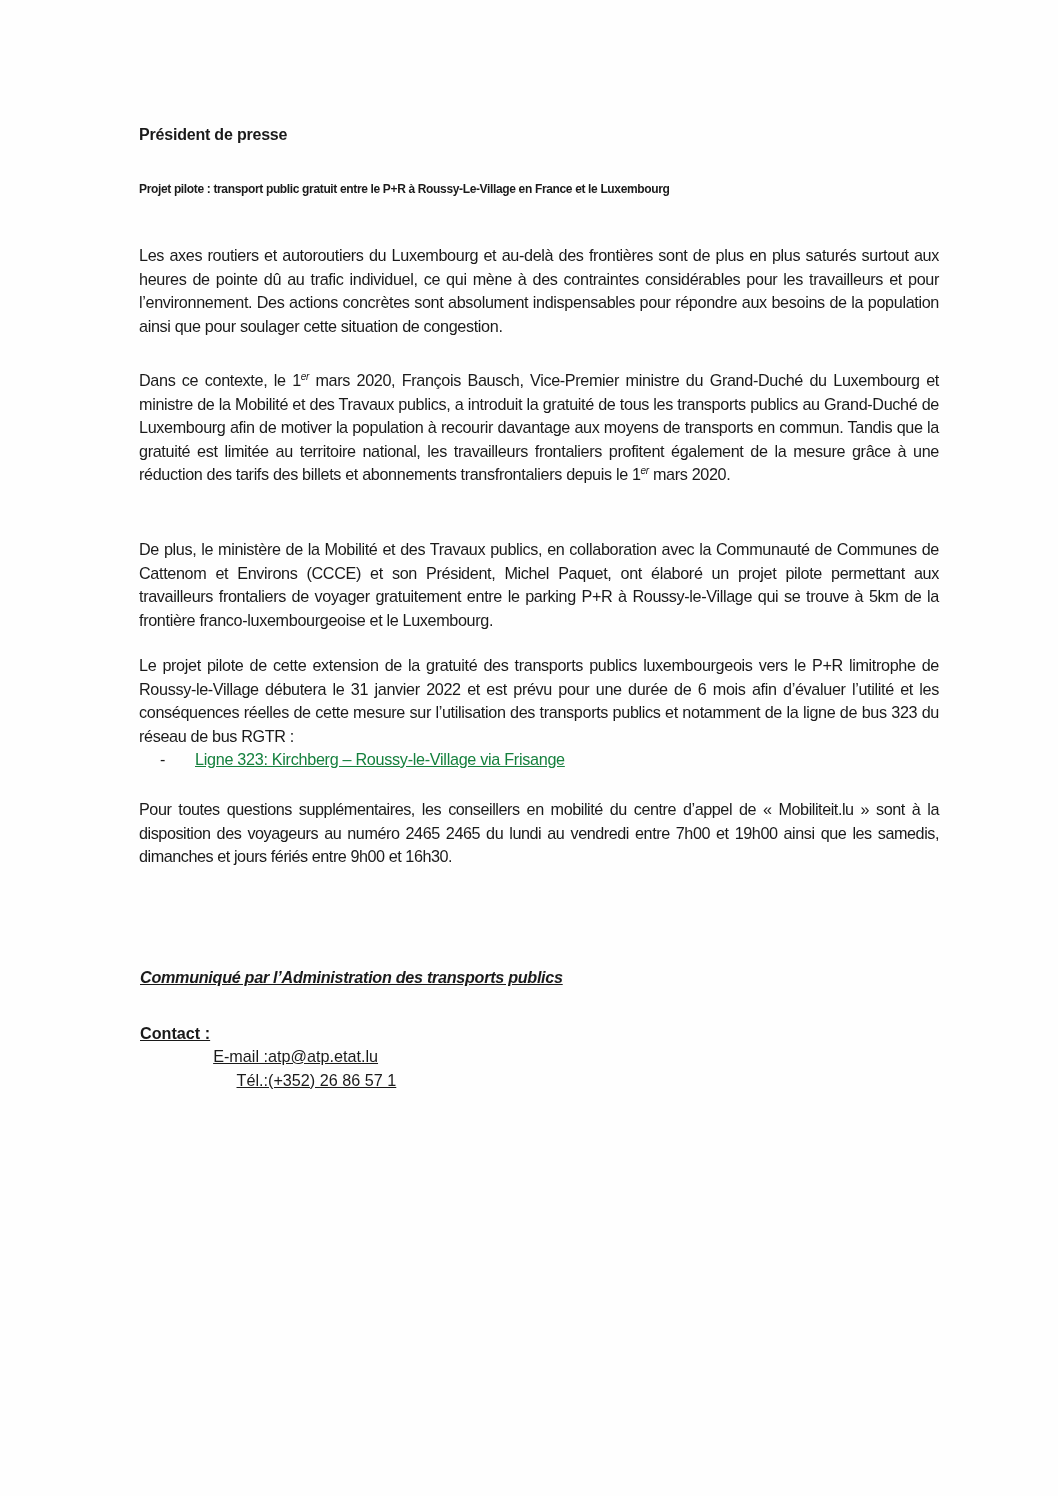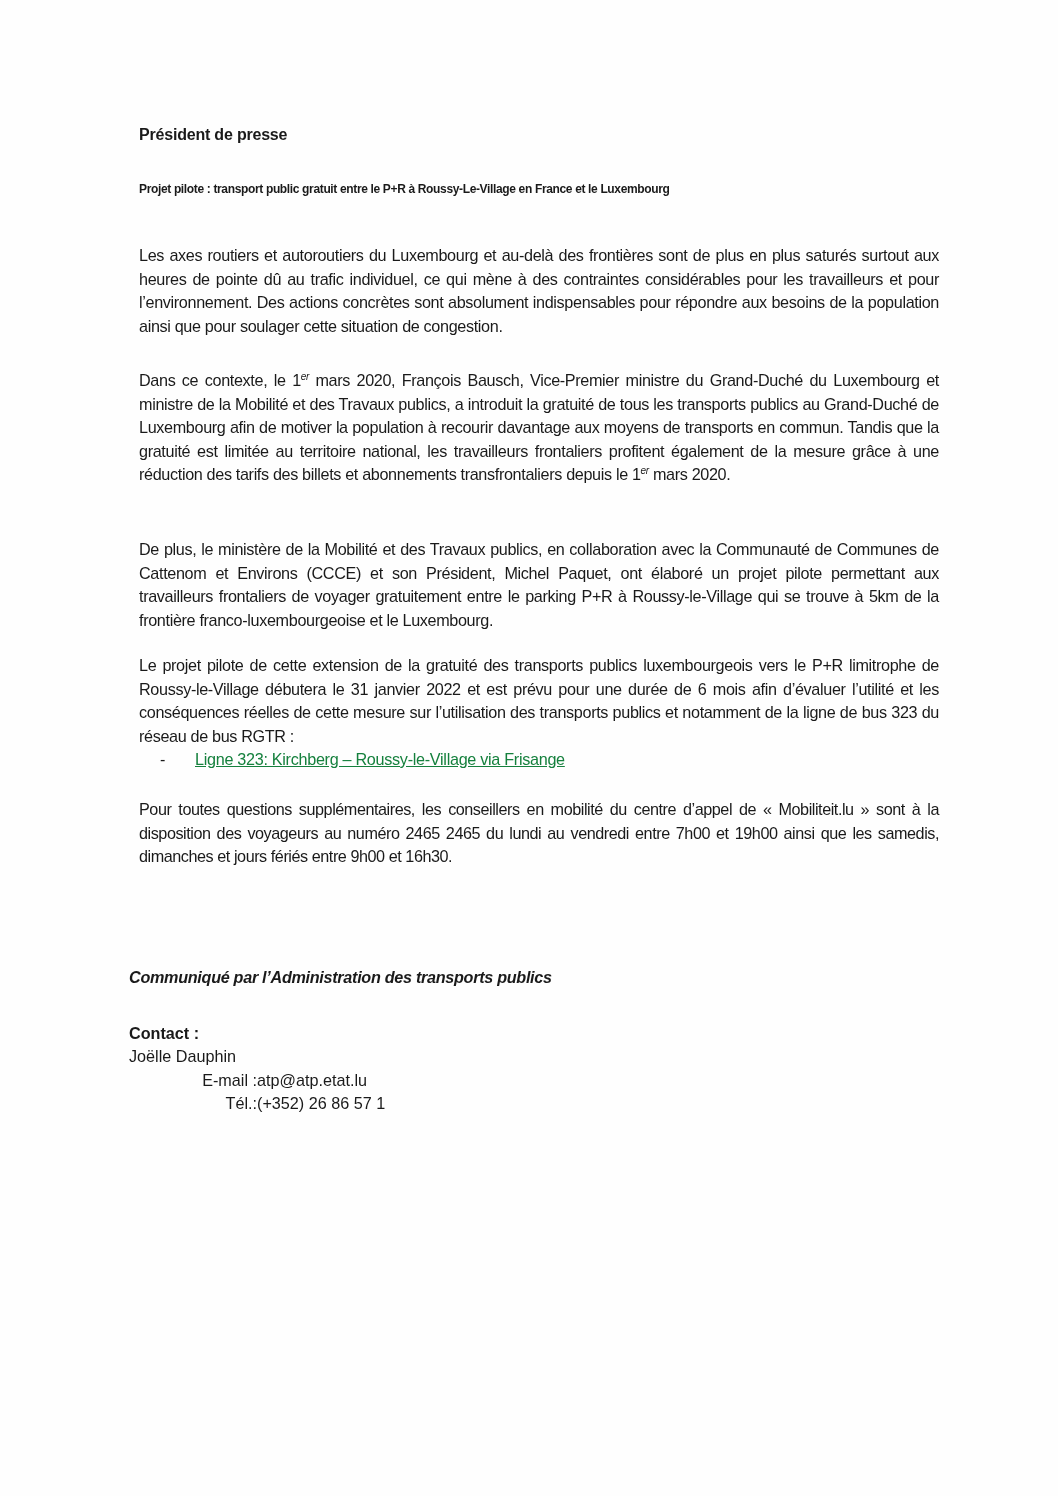--- a/index.html
+++ b/index.html
@@ -54,23 +54,24 @@
     letter-spacing: -0.3px;
   }
   .bullet-dash { display: inline-block; width: 35px; }
   .link {
     color: #15803d;
     text-decoration: underline;
     cursor: pointer;
   }
   .footer {
     position: absolute;
-    left: 129px; top: 966px;
+    left: 140px; top: 966px;
     font-size: 16.2px;
     line-height: 23.5px;
+    text-decoration: underline;
   }
   .footer .italic { font-weight: bold; font-style: italic; letter-spacing: -0.3px; }
   .footer .bold { font-weight: bold; margin-top: 32px; }
   .row { display: flex; text-align: right; }
   .row .k { width: 128px; }
 </style>
 </head>
 <body>
 
 <div class="page">
@@ -87,21 +88,20 @@
 
   <div class="bullet-line">
     <span class="bullet-dash">-</span><a class="link">Ligne 323: Kirchberg – Roussy-le-Village via Frisange</a>
   </div>
 
   <div class="para p5">Pour toutes questions supplémentaires, les conseillers en mobilité du centre d’appel de « Mobiliteit.lu » sont à la disposition des voyageurs au numéro 2465 2465 du lundi au vendredi entre 7h00 et 19h00 ainsi que les samedis, dimanches et jours fériés entre 9h00 et 16h30.</div>
 
   <div class="footer">
     <div class="italic">Communiqué par l’Administration des transports publics</div>
     <div class="bold">Contact :</div>
-    <div>Joëlle Dauphin</div>
     <div class="row">
       <span class="k">E-mail :</span>
       <span>atp@atp.etat.lu</span>
     </div>
     <div class="row">
       <span class="k">Tél.:</span>
       <span>(+352) 26 86 57 1</span>
     </div>
   </div>
 </div>

